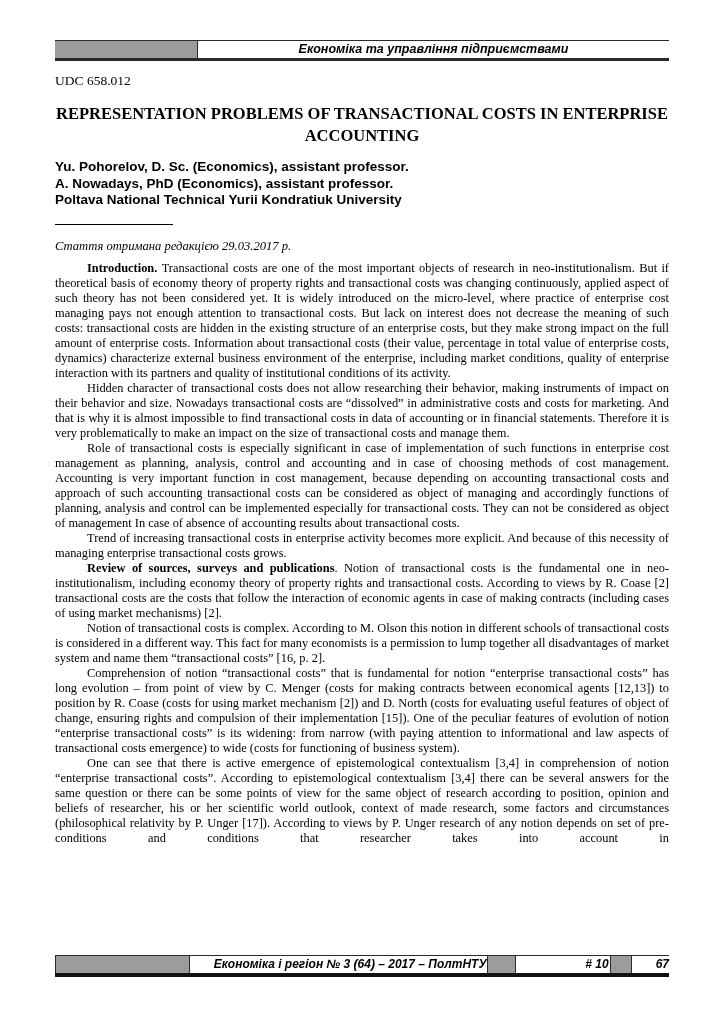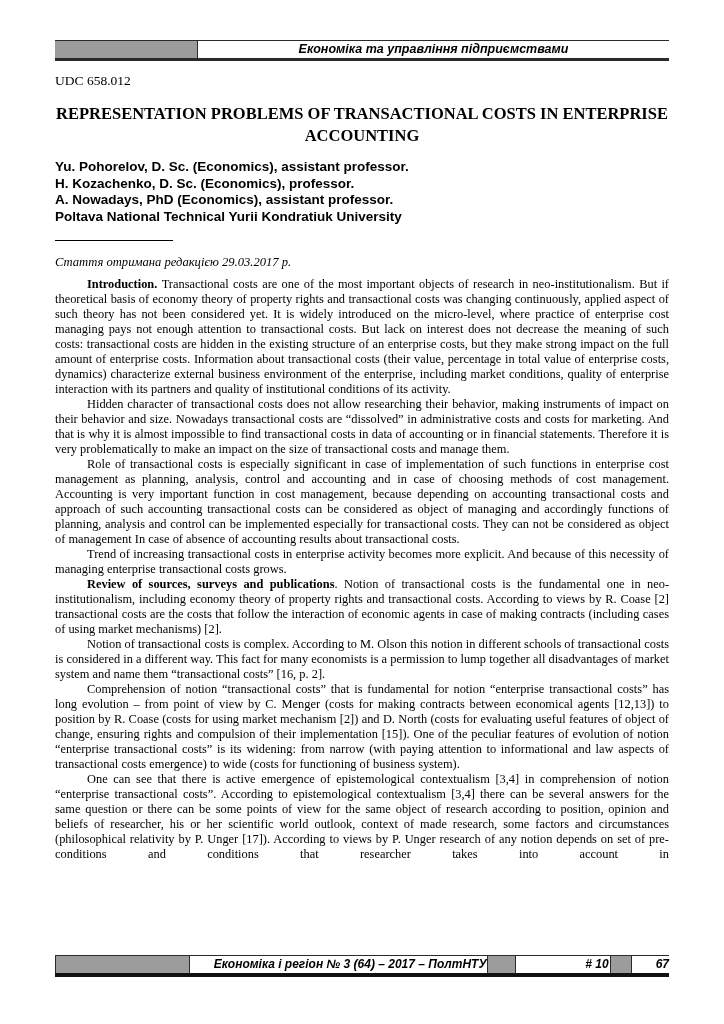--- a/index.html
+++ b/index.html
@@ -131,21 +131,20 @@
       <div class="rh-gray"></div>
       <div class="rh-label">Економіка та управління підприємствами</div>
     </div>
 
     <div class="udc">UDC 658.012</div>
 
     <h1 class="title">REPRESENTATION PROBLEMS OF TRANSACTIONAL COSTS IN ENTERPRISE ACCOUNTING</h1>
 
     <div class="authors">
         <div class="author-line">Yu. Pohorelov, D. Sc. (Economics), assistant professor.</div>
-        <div class="author-line">H. Kozachenko, D. Sc. (Economics), professor.</div>
         <div class="author-line">A. Nowadays, PhD (Economics), assistant professor.</div>
         <div class="author-line">Poltava National Technical Yurii Kondratiuk University</div>
       </div>
 
     <div class="copyright-rule"></div>
 
     <div class="received">Стаття отримана редакцією 29.03.2017 р.</div>
 
     <div class="body">
         <p><b>Introduction. </b>Transactional costs are one of the most important objects of research in neo-institutionalism. But if theoretical basis of economy theory of property rights and transactional costs was changing continuously, applied aspect of such theory has not been considered yet. It is widely introduced on the micro-level, where practice of enterprise cost managing pays not enough attention to transactional costs. But lack on interest does not decrease the meaning of such costs: transactional costs are hidden in the existing structure of an enterprise costs, but they make strong impact on the full amount of enterprise costs. Information about transactional costs (their value, percentage in total value of enterprise costs, dynamics) characterize external business environment of the enterprise, including market conditions, quality of enterprise interaction with its partners and quality of institutional conditions of its activity.</p>

